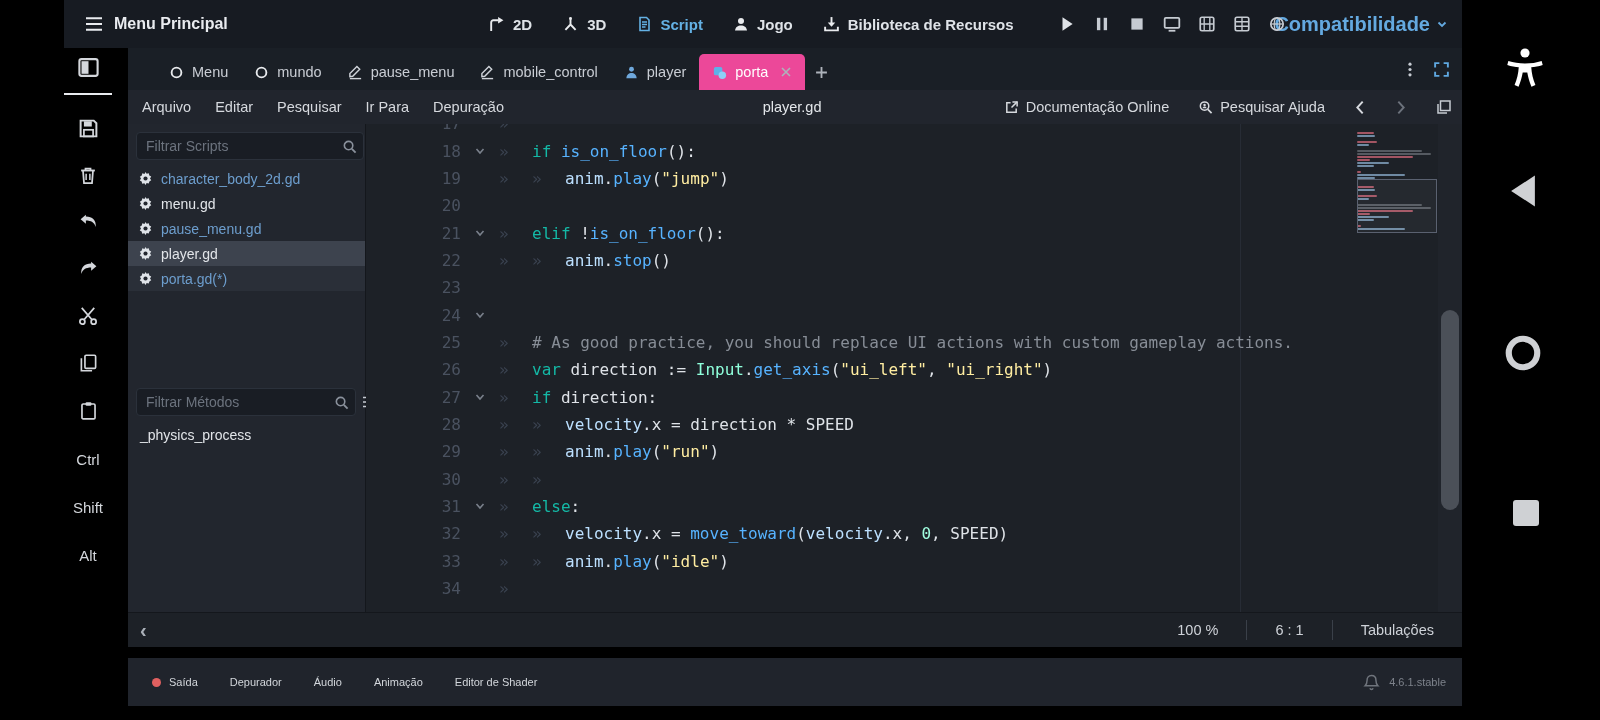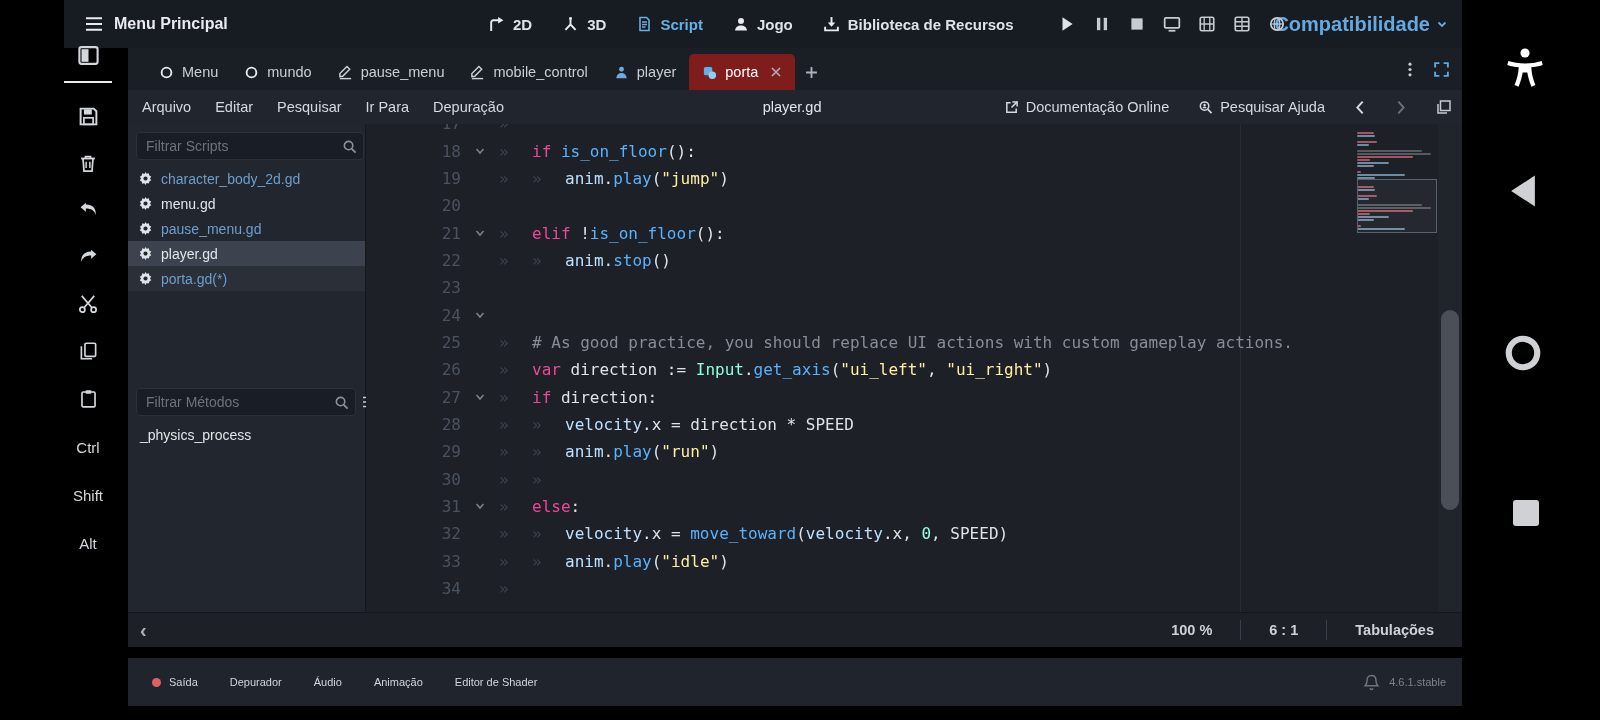--- a/index.html
+++ b/index.html
@@ -11,32 +11,32 @@
   .topbar { position:absolute; left:64px; top:0; width:1398px; height:48px; background:#171b22; display:flex; align-items:center; }
   .menu-main { display:flex; align-items:center; gap:10px; margin-left:20px; font-size:16px; font-weight:700; color:#e9ebef; cursor:default; }
   .workspaces { position:absolute; left:424px; top:0; height:48px; display:flex; align-items:center; gap:30px; }
   .ws-item { display:flex; align-items:center; gap:8px; font-size:15px; font-weight:600; color:#dfe3e8; }
   .ws-item.active { color:#64b1e4; }
   .ws-item.active svg path, .ws-item.active svg circle { stroke:#64b1e4; }
   .playback { position:absolute; left:994px; top:0; height:48px; display:flex; align-items:center; gap:17px; }
   .renderer-select { margin-left:auto; margin-right:14px; display:flex; align-items:center; gap:6px; color:#64a9e0; font-size:20px; font-weight:600; }
 
   
-  .tooldock { position:absolute; left:48px; top:36px; width:80px; height:658px; display:flex; flex-direction:column; align-items:center; }
+  .tooldock { position:absolute; left:48px; top:48px; width:80px; height:658px; display:flex; flex-direction:column; align-items:center; }
   .dock-toggle { margin-top:9px; }
   .dock-underline { width:48px; height:2px; background:#e9ebef; margin-top:11px; }
   .dock-icons { margin-top:22px; display:flex; flex-direction:column; align-items:center; gap:25px; }
   .dock-icons .dbtn { height:22px; display:flex; align-items:center; }
   .dock-mods { margin-top:30px; display:flex; flex-direction:column; align-items:center; gap:31px; font-size:15px; color:#d4d7dc; }
 
   
   .tabrow { position:absolute; left:128px; top:48px; width:1334px; height:42px; background:#1a1f26; display:flex; align-items:flex-end; }
-  .tabs { display:flex; align-items:flex-end; padding-left:18px; }
+  .tabs { display:flex; align-items:flex-end; padding-left:28px; }
   .stab { height:36px; display:flex; align-items:center; gap:8px; padding:0 13px; font-size:14.5px; color:#c9cdd4; }
-  .stab.active { background:#7f1d1d; color:#ffffff; border-radius:5px 5px 0 0; }
+  .stab.active { background:#ec4899; color:#ffffff; border-radius:5px 5px 0 0; }
   .stab .tclose { margin-left:4px; }
   .tab-add { height:36px; display:flex; align-items:center; padding:0 10px; }
   .tabrow-right { margin-left:auto; display:flex; align-items:center; gap:16px; padding-right:12px; height:42px; }
 
   
   .editor { position:absolute; left:128px; top:90px; width:1334px; height:557px; background:#1d2127; display:flex; flex-direction:column; }
   .emenubar { height:34px; background:#21252d; display:flex; align-items:center; position:relative; flex:none; font-size:14.5px; }
   .emenu-items { display:flex; padding-left:2px; }
   .emenu-items .mitem { padding:0 12px; color:#d6d9de; }
   .etitle { position:absolute; left:50%; transform:translateX(-55%); color:#e3e6ea; }
@@ -62,39 +62,39 @@
   .mrow { height:26px; display:flex; align-items:center; padding-left:12px; font-size:14px; color:#e2e5e9; }
 
   .code-area { flex:1; position:relative; overflow:hidden; background:#1d2127; }
   .guideline { position:absolute; left:874px; top:0; bottom:0; width:1px; background:#272c35; }
   .code-lines { position:absolute; left:0; top:-14px; right:24px; }
   .cline { display:flex; align-items:center; height:27.35px; font-family:"DejaVu Sans Mono", monospace; font-size:16px; white-space:pre; }
   .lnum { width:95px; flex:none; text-align:right; color:#4a5260; }
   .gut { width:38px; flex:none; display:flex; align-items:center; justify-content:center; }
   .ltext { white-space:pre; }
   .tk-tabm { display:inline-block; width:33px; color:#3a4250; }
-  .tk-kw { color:#ec4899; }
+  .tk-kw { color:#14b8a6; }
   .tk-fn { color:#57b3ff; }
   .tk-str { color:#ffeda1; }
   .tk-com { color:#878d96; }
   .tk-mem { color:#bce0ff; }
   .tk-cls { color:#8fffdb; }
   .tk-num { color:#a1ffe0; }
   .tk-txt { color:#dfe3e8; }
 
   .minimap { position:absolute; right:25px; top:3px; width:80px; height:108px; }
   .mm-bars { position:absolute; inset:0; display:flex; flex-direction:column; gap:1px; padding-top:2px; }
   .mmbar { height:2px; border-radius:1px; }
   .mm-viewport { position:absolute; left:0; right:0; top:52px; height:54px; border:1px solid #5a6170; background:rgba(255,255,255,0.04); }
   .vscroll { position:absolute; right:0; top:0; bottom:0; width:24px; background:#20242b; }
   .vthumb { position:absolute; left:3px; right:3px; top:186px; height:200px; background:#4b5058; border-radius:10px; }
 
   .statusbar { height:35px; flex:none; background:#1d2127; border-top:1px solid #14171c; display:flex; align-items:center; font-size:14.5px; color:#ced2d8; }
   .sleft { margin-left:12px; color:#aab0b8; font-size:20px; font-weight:700; line-height:0; }
-  .sright { margin-left:auto; display:flex; align-items:center; height:100%;font-weight:bold; }
+  .sright { margin-left:auto; display:flex; align-items:center; height:100%; }
   .sright .sitem { padding:0 28px; }
   .sright .sitem:last-child { }
   .sep { width:1px; height:20px; background:#3a4049; }
 
   
   .bottombar { position:absolute; left:128px; top:658px; width:1334px; height:48px; background:#20242c; display:flex; align-items:center; font-size:11px; color:#d2d6db; }
   .btabs { display:flex; align-items:center; padding-left:8px; }
   .btab { display:flex; align-items:center; gap:8px; padding:0 16px; }
   .bdot { width:9px; height:9px; border-radius:50%; }
   .bright { margin-left:auto; display:flex; align-items:center; gap:9px; padding-right:16px; color:#7d828b; }

